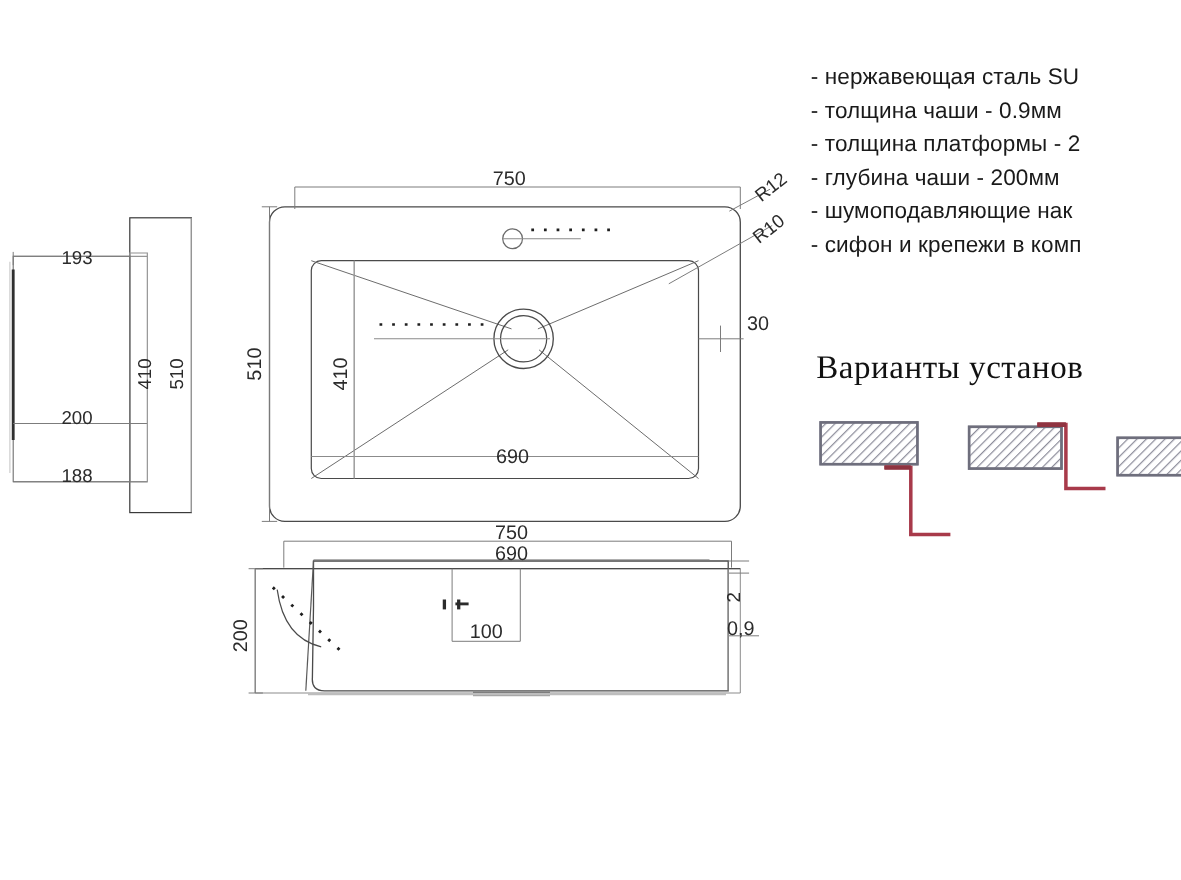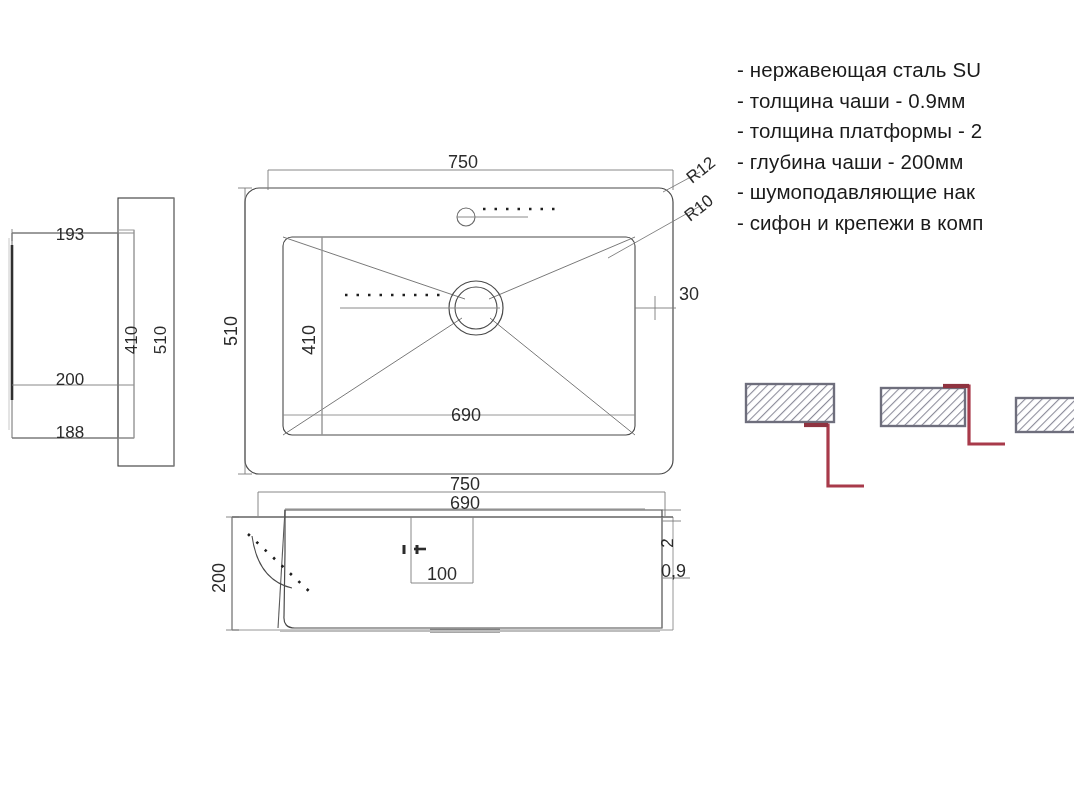--- a/index.html
+++ b/index.html
@@ -211,20 +211,21 @@
 
   <div class="spec-list">
     <div class="spec-line">- нержавеющая сталь SU</div>
     <div class="spec-line">- толщина чаши - 0.9мм</div>
     <div class="spec-line">- толщина платформы - 2</div>
     <div class="spec-line">- глубина чаши - 200мм</div>
     <div class="spec-line">- шумоподавляющие нак</div>
     <div class="spec-line">- сифон и крепежи в комп</div>
   </div>
 
+  <div class="variants-title">Варианты установ</div>
 
   <svg class="variant-block" style="left:740px; top:378px; width:170px; height:120px;" viewBox="0 0 170 120">
     <rect x="6" y="6" width="88" height="38" fill="url(#hatchPattern)" stroke="#7b7b8a" stroke-width="2.4"></rect>
     <rect x="6" y="6" width="88" height="38" fill="none" stroke="#6e6e7c" stroke-width="2"></rect>
     <path d="M 64 47 L 88 47 L 88 108 L 124 108" fill="none" stroke="#a83a4a" stroke-width="3.2"></path>
     <line x1="64" y1="47" x2="88" y2="47" stroke="#8f3340" stroke-width="4.2"></line>
   </svg>
 
   <svg class="variant-block" style="left:875px; top:378px; width:170px; height:120px;" viewBox="0 0 170 120">
     <rect x="6" y="10" width="84" height="38" fill="url(#hatchPattern)" stroke="#7b7b8a" stroke-width="2.4"></rect>

